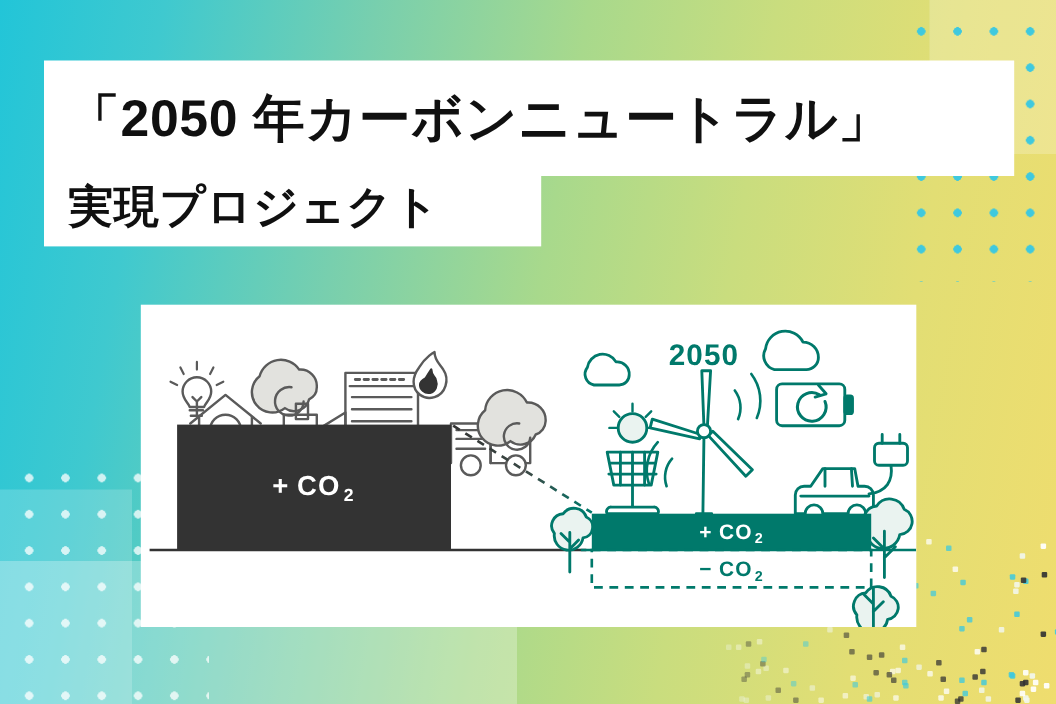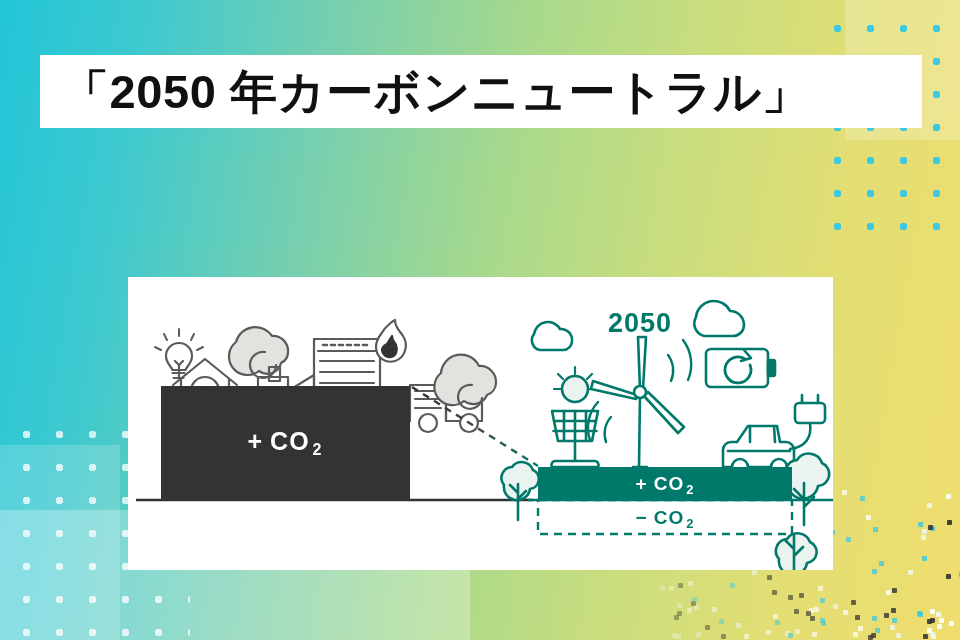--- a/index.html
+++ b/index.html
@@ -34,21 +34,21 @@
 
   
   #confetti{position:absolute;right:0;bottom:0;width:300px;height:150px;pointer-events:none;}
   .speck{position:absolute;width:5px;height:5px;border-radius:1px;}
 
   
   .plate{
     position:absolute;background:#ffffff;display:flex;align-items:center;
     box-sizing:border-box;
   }
-  #title-plate{left:40px;top:55px;width:882px;height:73px;padding:0 22px;}
+  #title-plate{left:40px;top:55px;width:882px;height:105px;padding:0 22px;}
   #title-plate .txt{
     font-size:47px;line-height:1;color:#101010;font-weight:700;
     letter-spacing:.012em;white-space:nowrap;
   }
   #sub-plate{left:40px;top:152px;width:452px;height:72px;padding:0 22px;}
   #sub-plate .txt{
     font-size:41px;line-height:1;color:#101010;font-weight:700;
     letter-spacing:.012em;white-space:nowrap;
   }
   #region-label{
@@ -194,20 +194,23 @@
       <div class="speck" style="left: 224.194px; bottom: 21.837px; opacity: 0.798389; background: rgb(51, 51, 51);"></div>
       <div class="speck" style="left: 101.193px; bottom: 101.455px; opacity: 0.552387; background: rgb(63, 201, 222);"></div>
       <div class="speck" style="left: 98.304px; bottom: 120.447px; opacity: 0.546608; background: rgb(242, 247, 239);"></div>
       <div class="speck" style="left: 212.491px; bottom: 65.6034px; opacity: 0.774982; background: rgb(63, 201, 222);"></div>
     </div>
 
   <div class="plate" id="title-plate">
     <span class="txt">「2050 年カーボンニュートラル」</span>
   </div>
 
+  <div class="plate" id="sub-plate">
+    <span class="txt">実現プロジェクト</span>
+  </div>
 
 
   <div id="illus-card">
     <svg id="illus-svg" viewBox="0 0 705 293" xmlns="http://www.w3.org/2000/svg">
       <defs>
         <linearGradient id="connGrad" x1="0" y1="0" x2="1" y2="0">
           <stop offset="0%" stop-color="#333333"></stop>
           <stop offset="55%" stop-color="#3a4a46"></stop>
           <stop offset="100%" stop-color="#00796b"></stop>
         </linearGradient>

